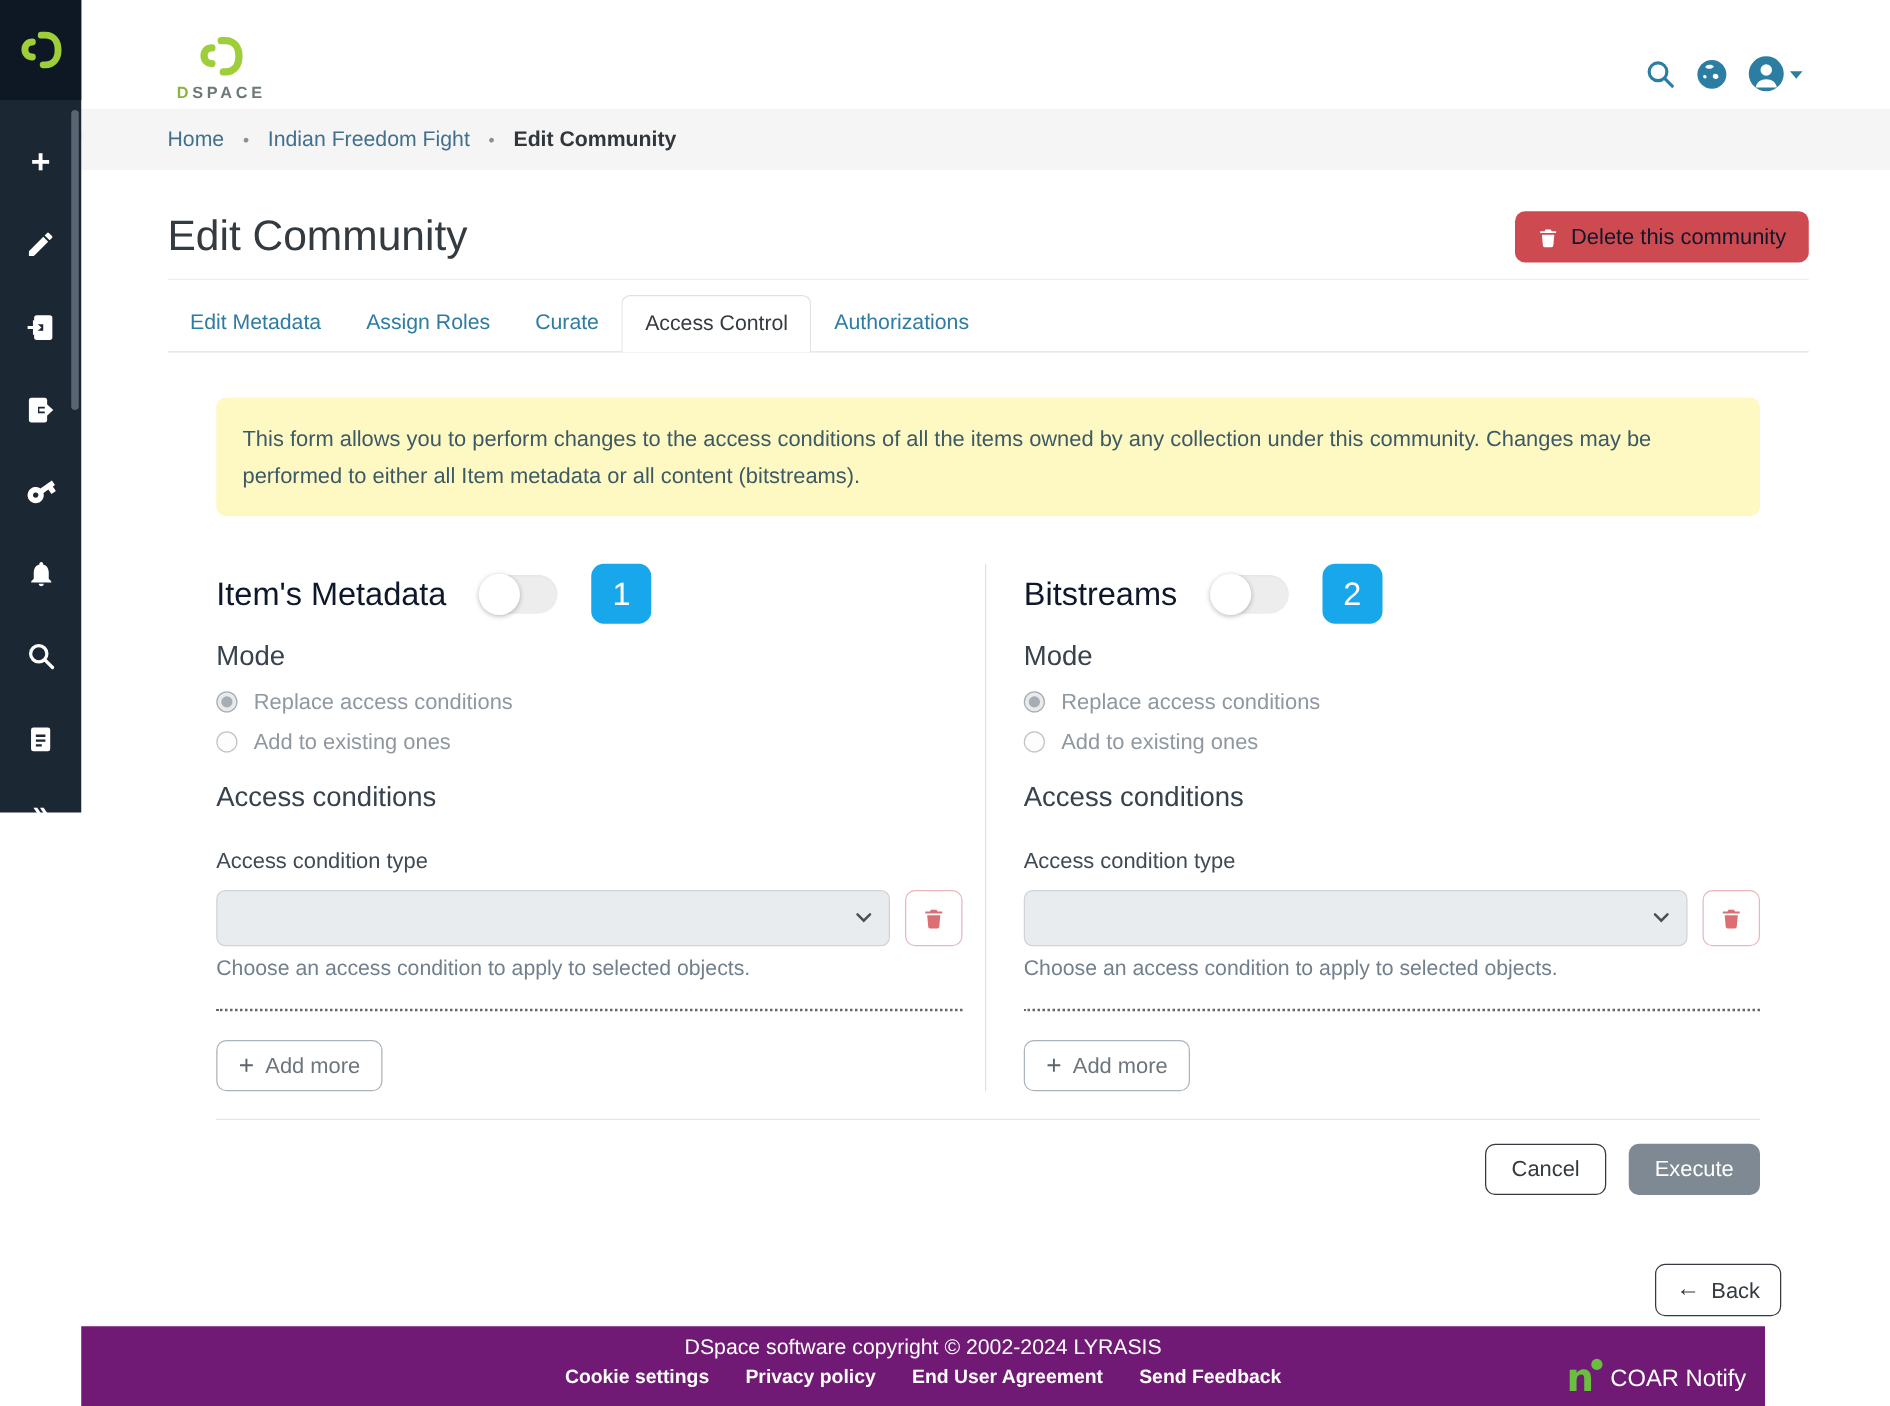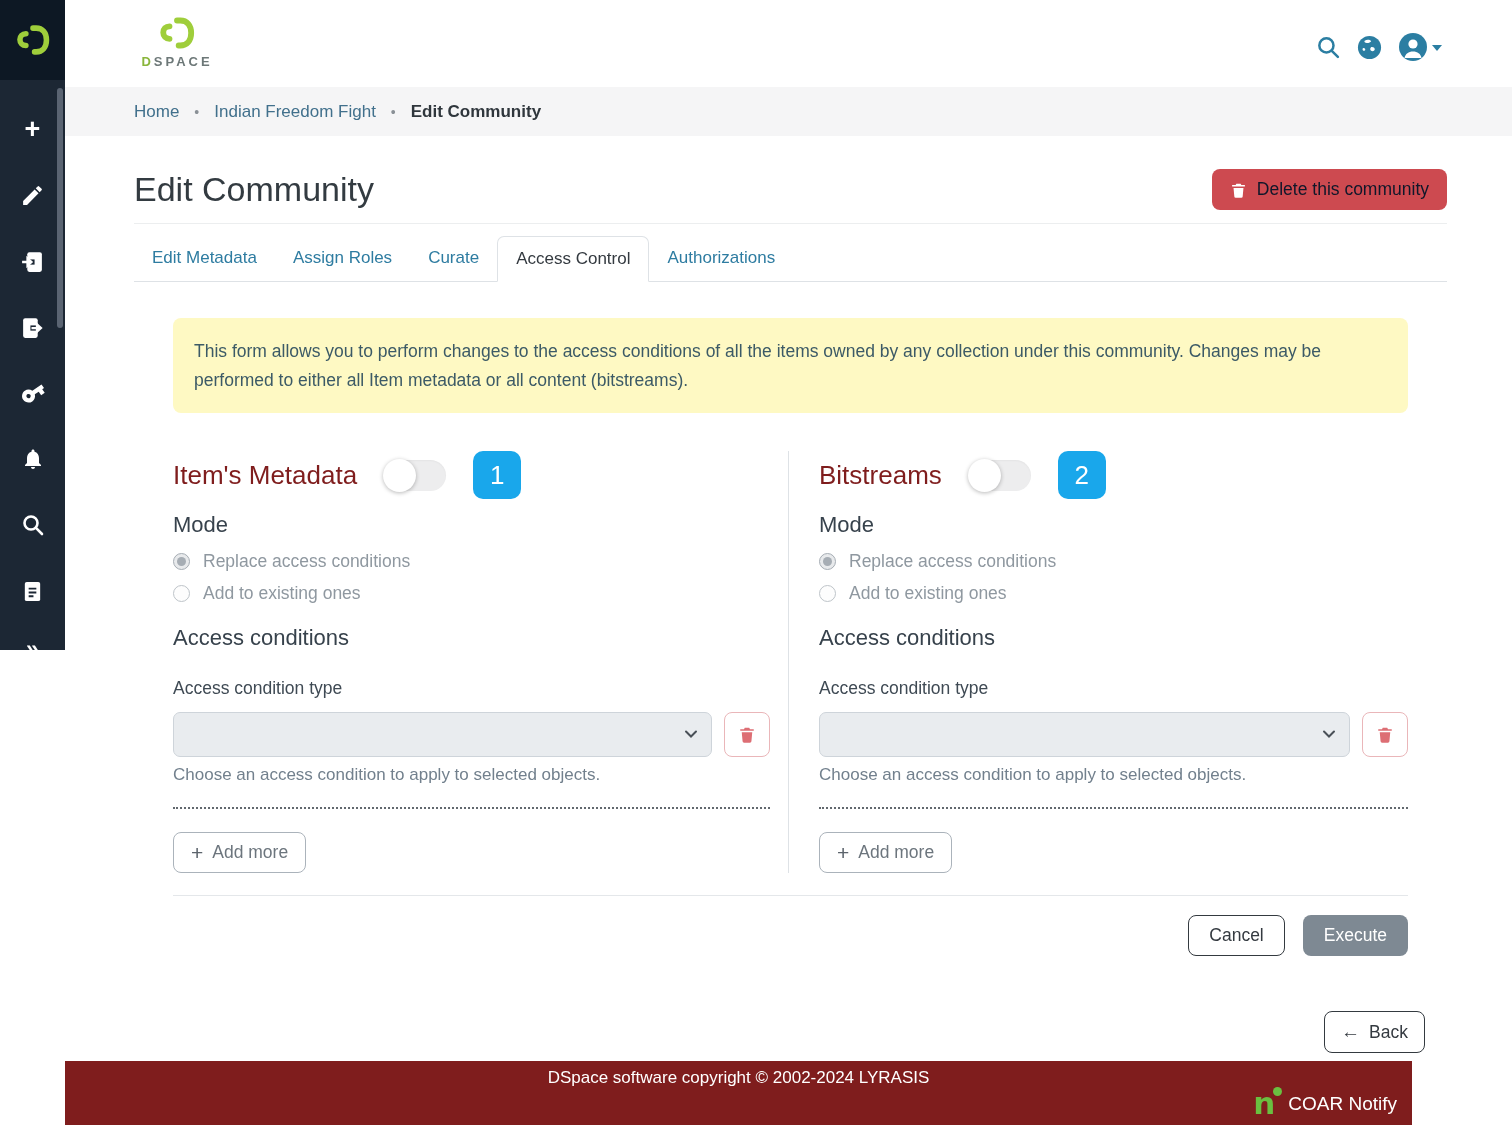--- a/index.html
+++ b/index.html
@@ -28,21 +28,21 @@
   }
   .sidebar-item:last-child { height: 50px; }
   .sidebar-glyph { color: #fff; font-size: 27px; font-weight: bold; line-height: 1; }
   .sidebar-scrollthumb {
     position: absolute; right: 2px; top: 88px; width: 6px; height: 240px;
     background: #5a6472; border-radius: 3px;
   }
 
   
   .header {
-    position: absolute; left: 65px; top: 0; width: 1447px; height: 99px;
+    position: absolute; left: 65px; top: 12px; width: 1447px; height: 99px;
     background: #fff; border-bottom: 5px solid #94c642;
   }
   .brand { position: absolute; left: 76px; top: 13px; width: 72px; text-align: center; cursor: pointer; }
   .brand-word { font-size: 13px; font-weight: bold; letter-spacing: 3px; color: #6d7878; margin-top: 1px; }
   .brand-word .brand-first { color: #8ab63c; }
   .main-nav { position: absolute; left: 157px; top: 0; height: 94px; display: flex; align-items: center; gap: 36px; }
   .nav-link { font-size: 17.5px; color: #38749a; cursor: pointer; display: flex; align-items: center; gap: 8px; }
   .caret-down {
     width: 0; height: 0; border-left: 5px solid transparent; border-right: 5px solid transparent;
     border-top: 6px solid #38749a; display: inline-block; margin-top: 2px;
@@ -85,21 +85,21 @@
   .alert-info {
     background: #fef9c3; color: #3c5a66; border-radius: 8px;
     padding: 19px 21px; font-size: 17.5px; line-height: 1.63;
   }
 
   .columns { display: flex; margin-top: 38px; }
   .col-left { width: 615px; padding-right: 18px; }
   .col-right { flex: 1; border-left: 1px solid #dee2e6; padding-left: 30px; }
 
   .section-head { display: flex; align-items: center; gap: 27px; height: 48px; }
-  .section-title { font-size: 26px; font-weight: 500; color: #7f1d1d; }
+  .section-title { font-size: 26px; font-weight: 500; color: #0f172a; }
   .toggle {
     position: relative; width: 62px; height: 31px; background: #ededee;
     border-radius: 16px; cursor: pointer; flex: none;
     box-shadow: inset 0 1px 2px rgba(0,0,0,.04);
   }
   .toggle-knob {
     position: absolute; left: -1px; top: -1px; width: 33px; height: 33px;
     background: #fff; border-radius: 50%;
     box-shadow: 0 1px 4px rgba(0,0,0,.28);
   }
@@ -149,21 +149,21 @@
   .btn-outline-dark { border: 1px solid #343a40; color: #343a40; background: #fff; padding: 9px 20px; }
   .btn-secondary { background: #7e8993; color: #fff; padding: 9px 21px; }
 
   .back-row { display: flex; justify-content: flex-end; margin-top: 55px; padding-right: 22px; }
   .btn-back { border: 1px solid #343a40; color: #343a40; background: #fff; padding: 9px 16px; display: inline-flex; gap: 9px; align-items: center; }
   .back-arrow { font-size: 19px; }
 
   
   .footer {
     position: absolute; left: 65px; top: 1061px; width: 1347px; height: 64px;
-    background: #7f1d1d; color: #fff;
+    background: #701a75; color: #fff;
   }
   .footer-center { text-align: center; padding-top: 7px; }
   .footer-copyright { font-size: 17px; }
   .footer-links { margin-top: 5px; display: flex; justify-content: center; gap: 29px; font-size: 15.5px; font-weight: 600; }
   .footer-link { cursor: pointer; color: #fff; }
   .coar { position: absolute; right: 15px; bottom: 9px; display: flex; align-items: center; gap: 9px; cursor: pointer; }
   .coar-n { position: relative; color: #6abf40; font-size: 31px; font-weight: bold; line-height: .8; font-family: "DejaVu Sans", sans-serif; }
   .coar-n::after {
     content: ""; position: absolute; right: -7px; top: -4px;
     width: 9px; height: 9px; border-radius: 50%; background: #6abf40;
@@ -438,18 +438,24 @@
         <span>Back</span>
       </button>
     </div>
 
   </div>
 </main>
 
 <footer class="footer">
   <div class="footer-center">
     <div class="footer-copyright">DSpace software copyright © 2002-2024 LYRASIS</div>
+    <div class="footer-links">
+      <a class="footer-link">Cookie settings</a>
+      <a class="footer-link">Privacy policy</a>
+      <a class="footer-link">End User Agreement</a>
+      <a class="footer-link">Send Feedback</a>
+    </div>
   </div>
   <div class="coar">
     <span class="coar-n">n</span>
     <span class="coar-label">COAR Notify</span>
   </div>
 </footer>
 
 </body></html>

